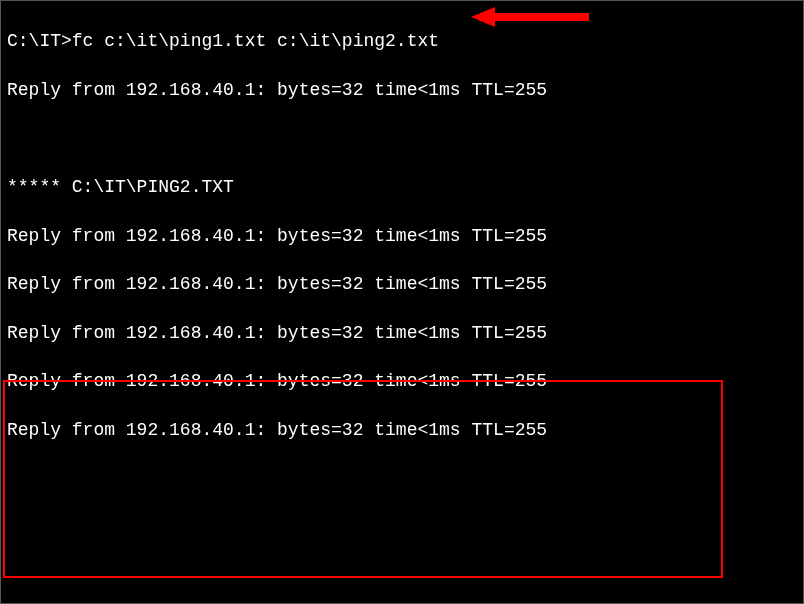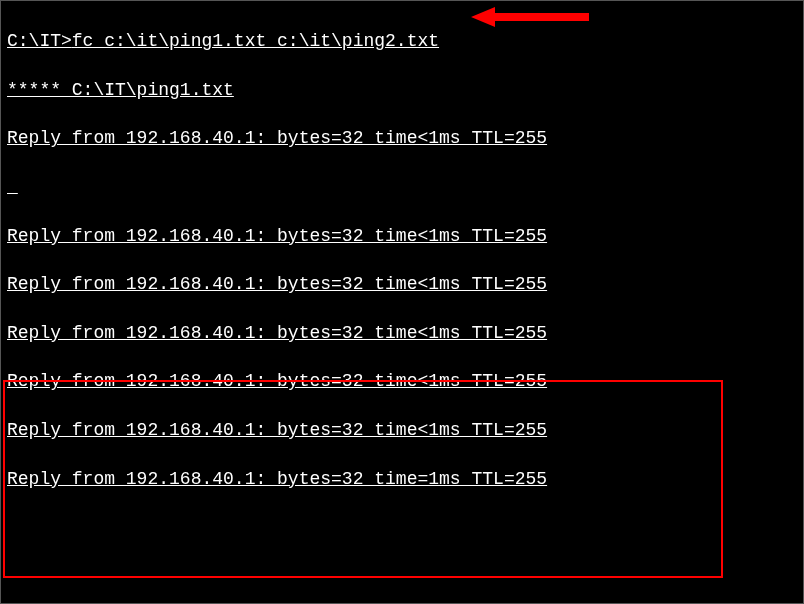--- a/index.html
+++ b/index.html
@@ -18,21 +18,20 @@
       overflow: hidden;
       border: 1px solid #555;
       padding: 4px 6px;
       line-height: 1.35;
     }
     .terminal {
       white-space: pre;
     }
     .line {
       display: block;
-      text-decoration: underline;
     }
     .arrow {
       position: absolute;
       top: 4px;
       left: 470px;
     }
     .arrow svg {
       display: block;
     }
     .red-box {
@@ -43,29 +42,28 @@
       width: 720px;
       height: 198px;
       pointer-events: none;
     }
   </style>
 </head>
 <body>
 
 <div class="terminal">
 <span class="line"><span>C:\IT&gt;</span><span>fc c:\it\ping1.txt c:\it\ping2.txt</span></span>
-<span class="line">***** C:\IT\ping1.txt</span>
 <span class="line">Reply from 192.168.40.1: bytes=32 time&lt;1ms TTL=255</span>
 <span class="line"> </span>
+<span class="line">***** C:\IT\PING2.TXT</span>
 <span class="line">Reply from 192.168.40.1: bytes=32 time&lt;1ms TTL=255</span>
 <span class="line">Reply from 192.168.40.1: bytes=32 time&lt;1ms TTL=255</span>
 <span class="line">Reply from 192.168.40.1: bytes=32 time&lt;1ms TTL=255</span>
 <span class="line">Reply from 192.168.40.1: bytes=32 time&lt;1ms TTL=255</span>
 <span class="line">Reply from 192.168.40.1: bytes=32 time&lt;1ms TTL=255</span>
-<span class="line">Reply from 192.168.40.1: bytes=32 time=1ms TTL=255</span>
 
 
 
 
 
 
 
 
 
 

